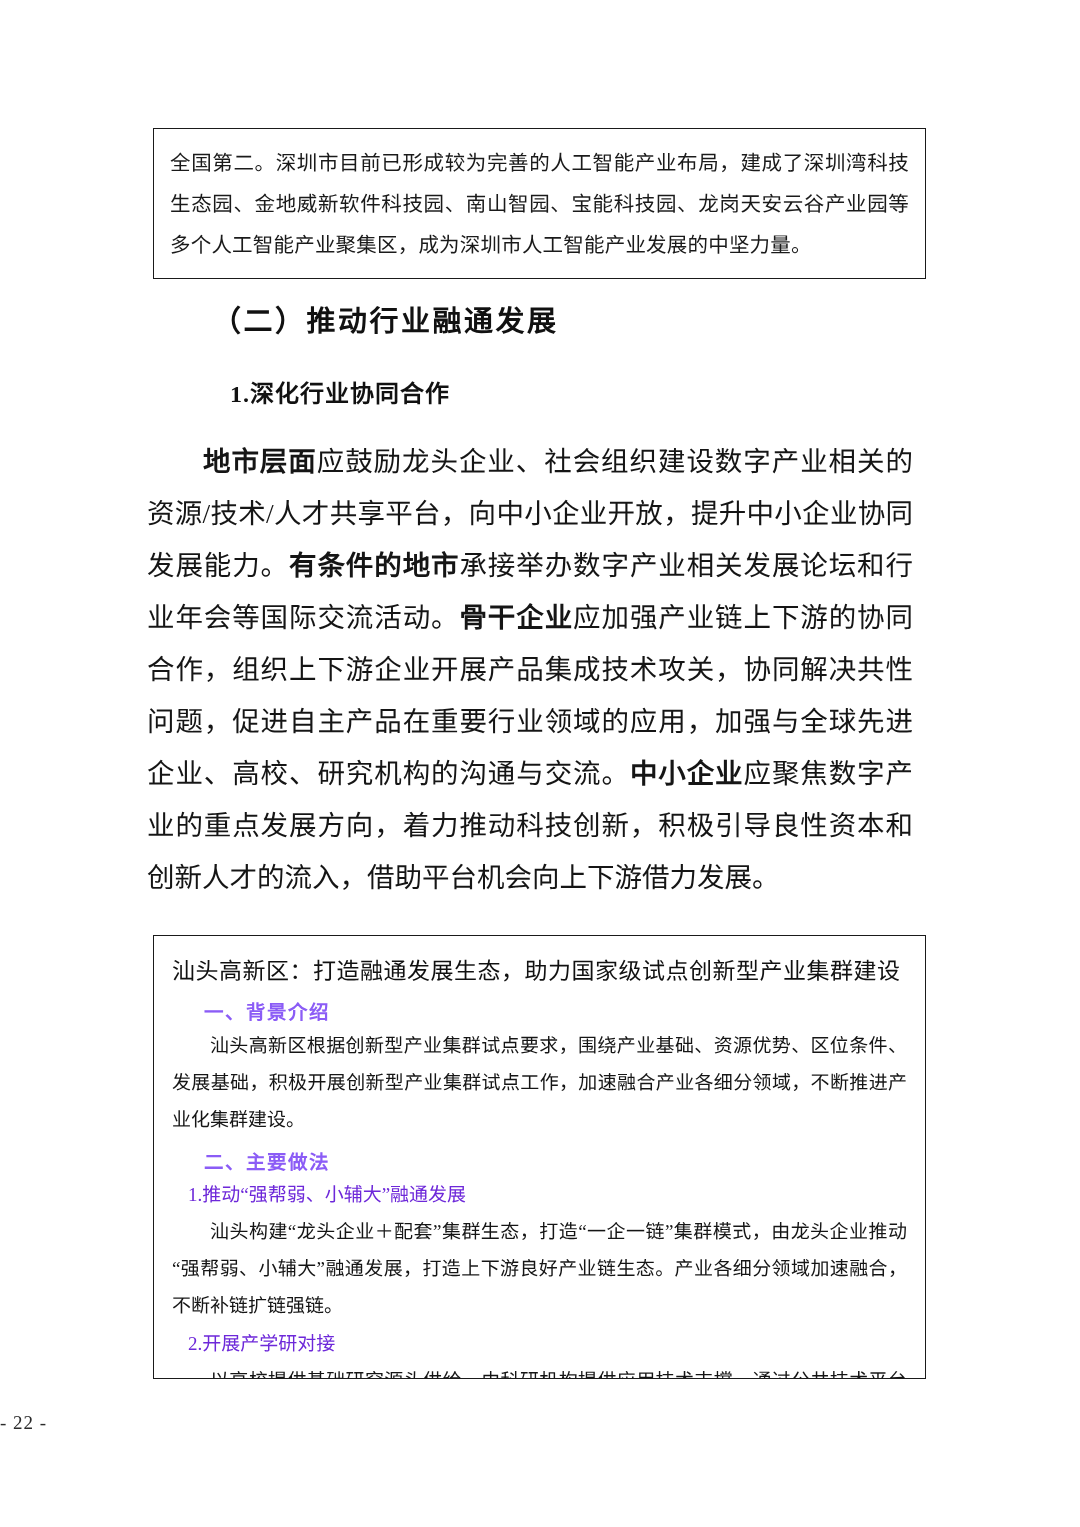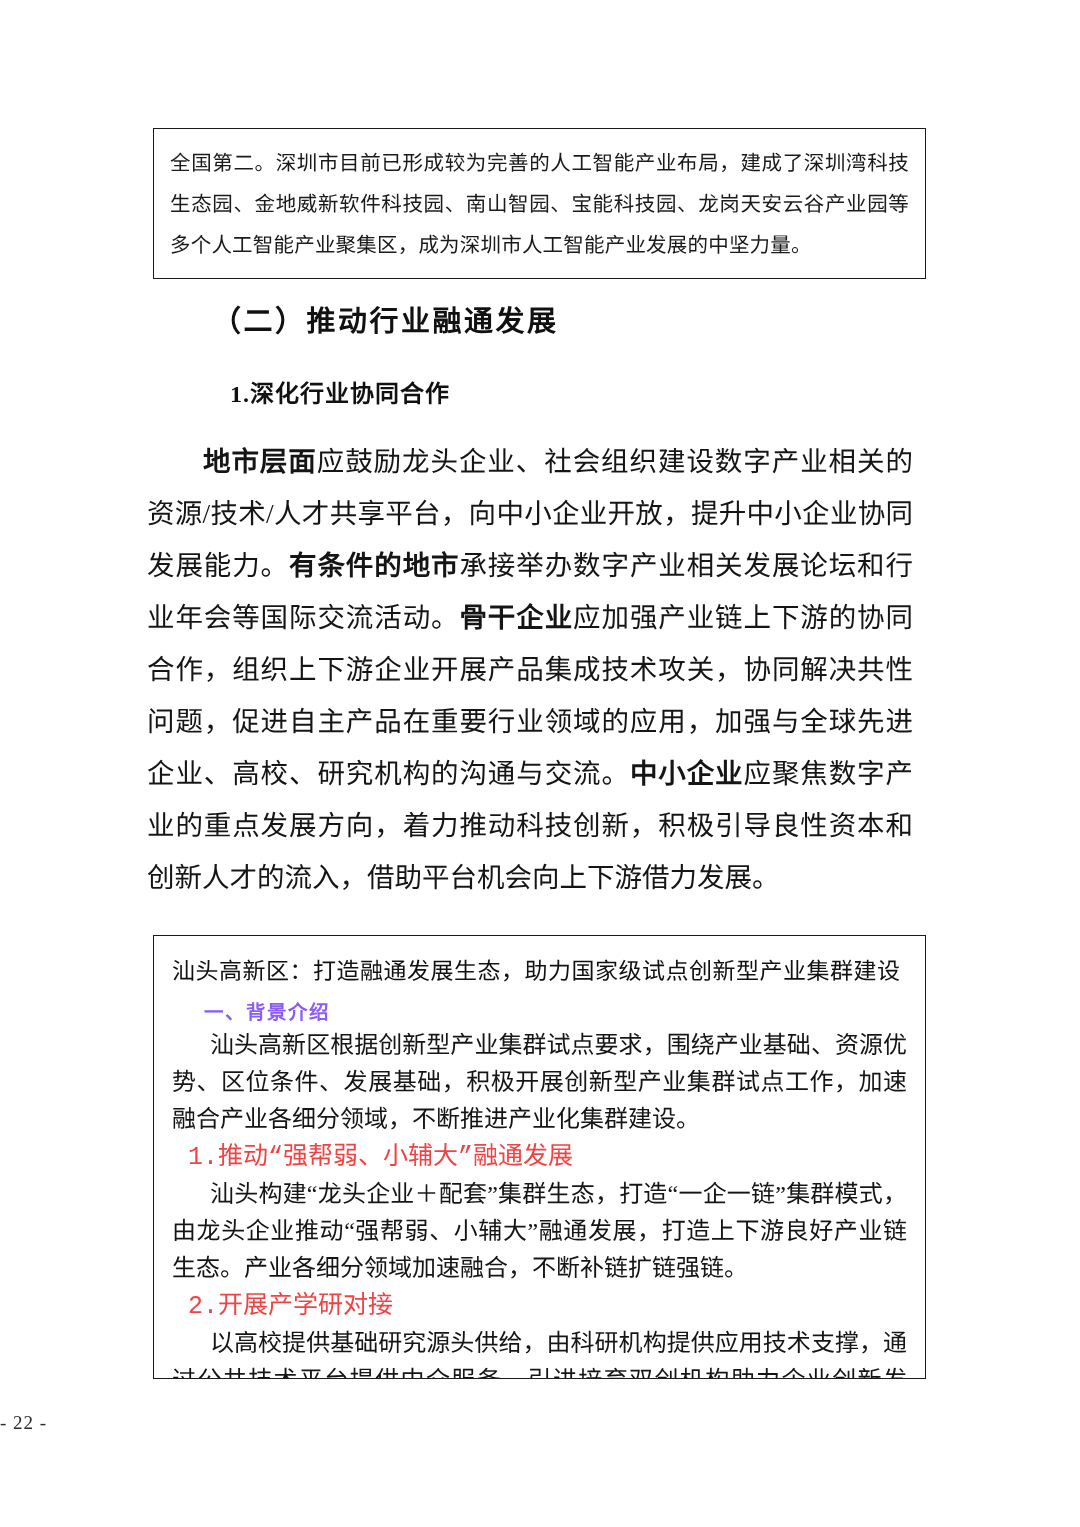--- a/index.html
+++ b/index.html
@@ -114,30 +114,30 @@
     margin: 8px 0 2px 0;
     font-family: "Liberation Serif", "DejaVu Serif", serif;
     font-size: 19.5px;
     font-weight: bold;
     letter-spacing: 1.5px;
     text-indent: 32px;
     color: #8b5cf6;
   }
   .case-sub-heading {
     margin: 2px 0 0 0;
-    font-family: Liberation Mono, monospace;
-    font-size: 25px;
+    font-family: Liberation Serif, serif;
+    font-size: 19px;
     line-height: 36px;
     text-indent: 16px;
-    color: #ef4444;
+    color: #6d28d9;
   }
   .case-para {
     margin: 0;
     font-family: "Liberation Serif", "DejaVu Serif", serif;
-    font-size: 24px;
+    font-size: 19px;
     line-height: 37px;
     text-indent: 38px;
     text-align: justify;
     text-justify: inter-character;
     color: #151515;
   }
 
   
   .page-number {
     position: absolute;
@@ -165,20 +165,21 @@
   <h3 class="heading-3">1.深化行业协同合作</h3>
 
   <p class="body-para"><b>地市层面</b><span>应鼓励龙头企业、社会组织建设数字产业相关的资源/技术/人才共享平台，向中小企业开放，提升中小企业协同发展能力。</span><b>有条件的地市</b><span>承接举办数字产业相关发展论坛和行业年会等国际交流活动。</span><b>骨干企业</b><span>应加强产业链上下游的协同合作，组织上下游企业开展产品集成技术攻关，协同解决共性问题，促进自主产品在重要行业领域的应用，加强与全球先进企业、高校、研究机构的沟通与交流。</span><b>中小企业</b><span>应聚焦数字产业的重点发展方向，着力推动科技创新，积极引导良性资本和创新人才的流入，借助平台机会向上下游借力发展。</span></p>
 
   <div class="case-box">
     <div class="case-title">汕头高新区：打造融通发展生态，助力国家级试点创新型产业集群建设</div>
 
     <div class="case-section-heading">一、背景介绍</div>
     <p class="case-para">汕头高新区根据创新型产业集群试点要求，围绕产业基础、资源优势、区位条件、发展基础，积极开展创新型产业集群试点工作，加速融合产业各细分领域，不断推进产业化集群建设。</p>
 
+    <div class="case-section-heading">二、主要做法</div>
 
     <div class="case-sub-heading">1.推动“强帮弱、小辅大”融通发展</div>
     <p class="case-para">汕头构建“龙头企业＋配套”集群生态，打造“一企一链”集群模式，由龙头企业推动“强帮弱、小辅大”融通发展，打造上下游良好产业链生态。产业各细分领域加速融合，不断补链扩链强链。</p>
 
     <div class="case-sub-heading">2.开展产学研对接</div>
     <p class="case-para">以高校提供基础研究源头供给，由科研机构提供应用技术支撑，通过公共技术平台提供中介服务，引进培育双创机构助力企业创新发展。高新区内企业与浙江大学、哈尔滨工业大</p>
   </div>
 
   <div class="page-number">- 22 -</div>
 

